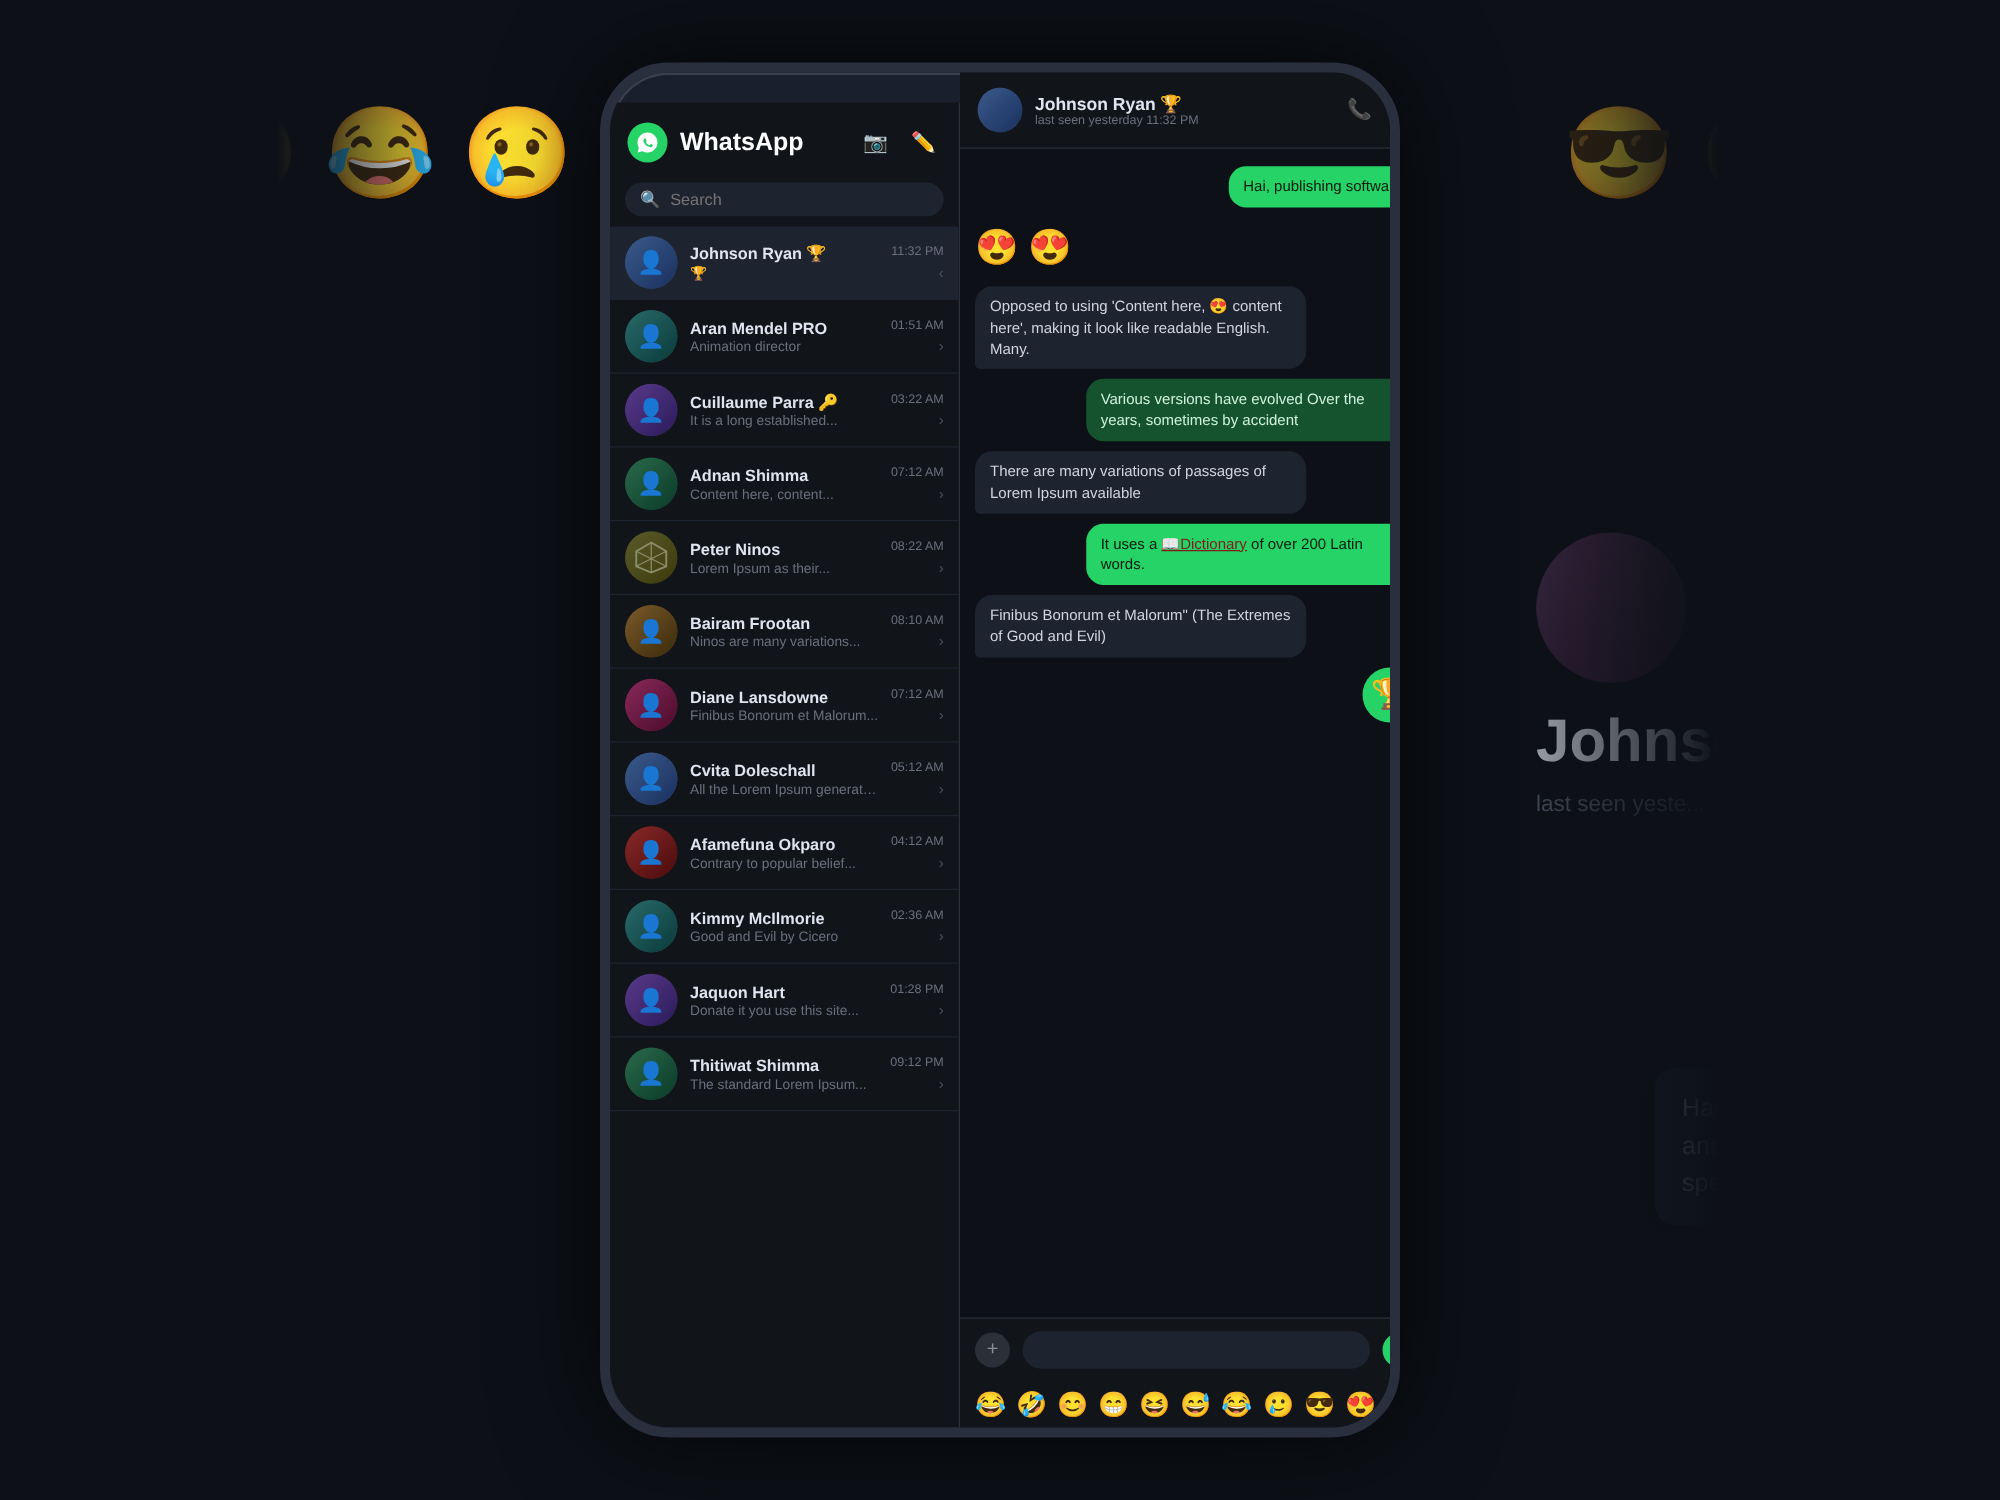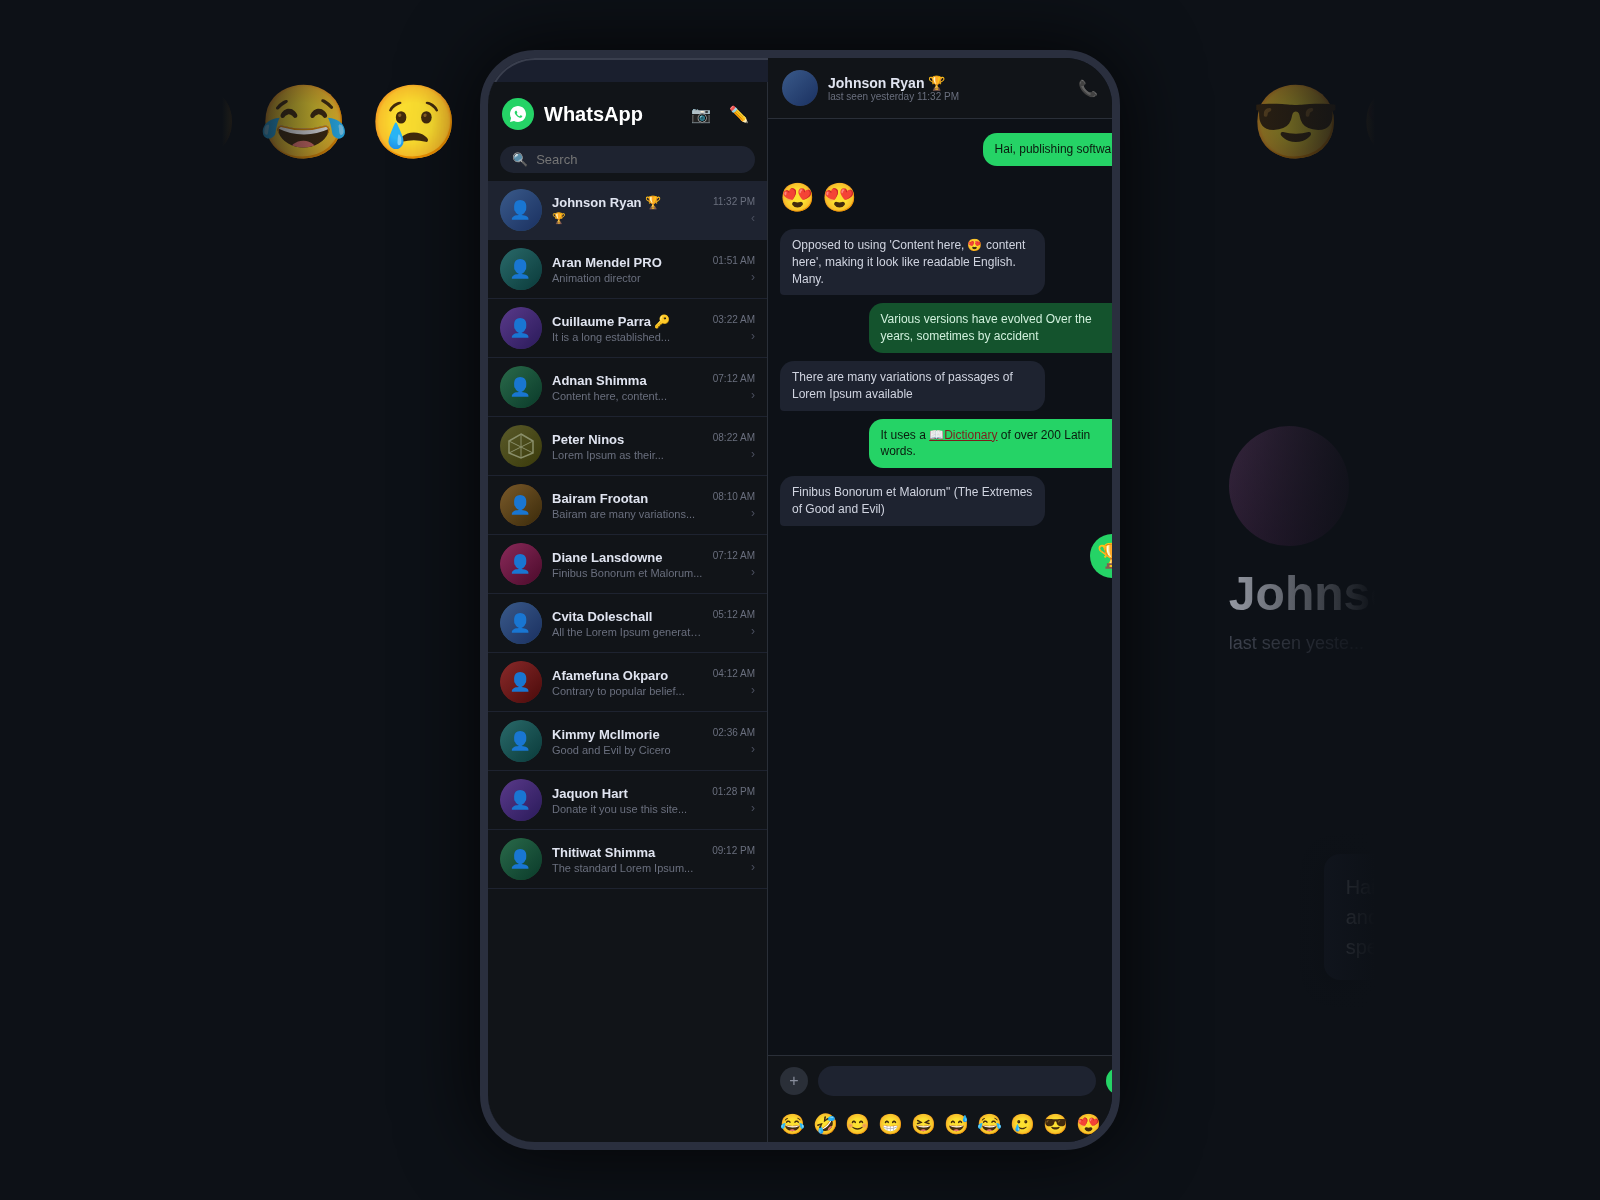--- a/index.html
+++ b/index.html
@@ -487,21 +487,21 @@
           <span class="chat-chevron">›</span>
         </div>
       </div>
 
       <div class="chat-item">
         <div class="chat-avatar av-orange">
           <div style="width:42px;height:42px;border-radius:50%;background:linear-gradient(135deg,#7a5a2a,#3a2a0a);display:flex;align-items:center;justify-content:center;font-size:18px;">👤</div>
         </div>
         <div class="chat-info">
           <div class="chat-name">Bairam Frootan</div>
-          <div class="chat-preview">Bairam are many variations...</div>
+          <div class="chat-preview">Ninos are many variations...</div>
         </div>
         <div class="chat-meta">
           <span class="chat-time">08:10 AM</span>
           <span class="chat-chevron">›</span>
         </div>
       </div>
 
       <div class="chat-item">
         <div class="chat-avatar av-pink">
           <div style="width:42px;height:42px;border-radius:50%;background:linear-gradient(135deg,#8a2a5a,#4a0a2a);display:flex;align-items:center;justify-content:center;font-size:18px;">👤</div>

